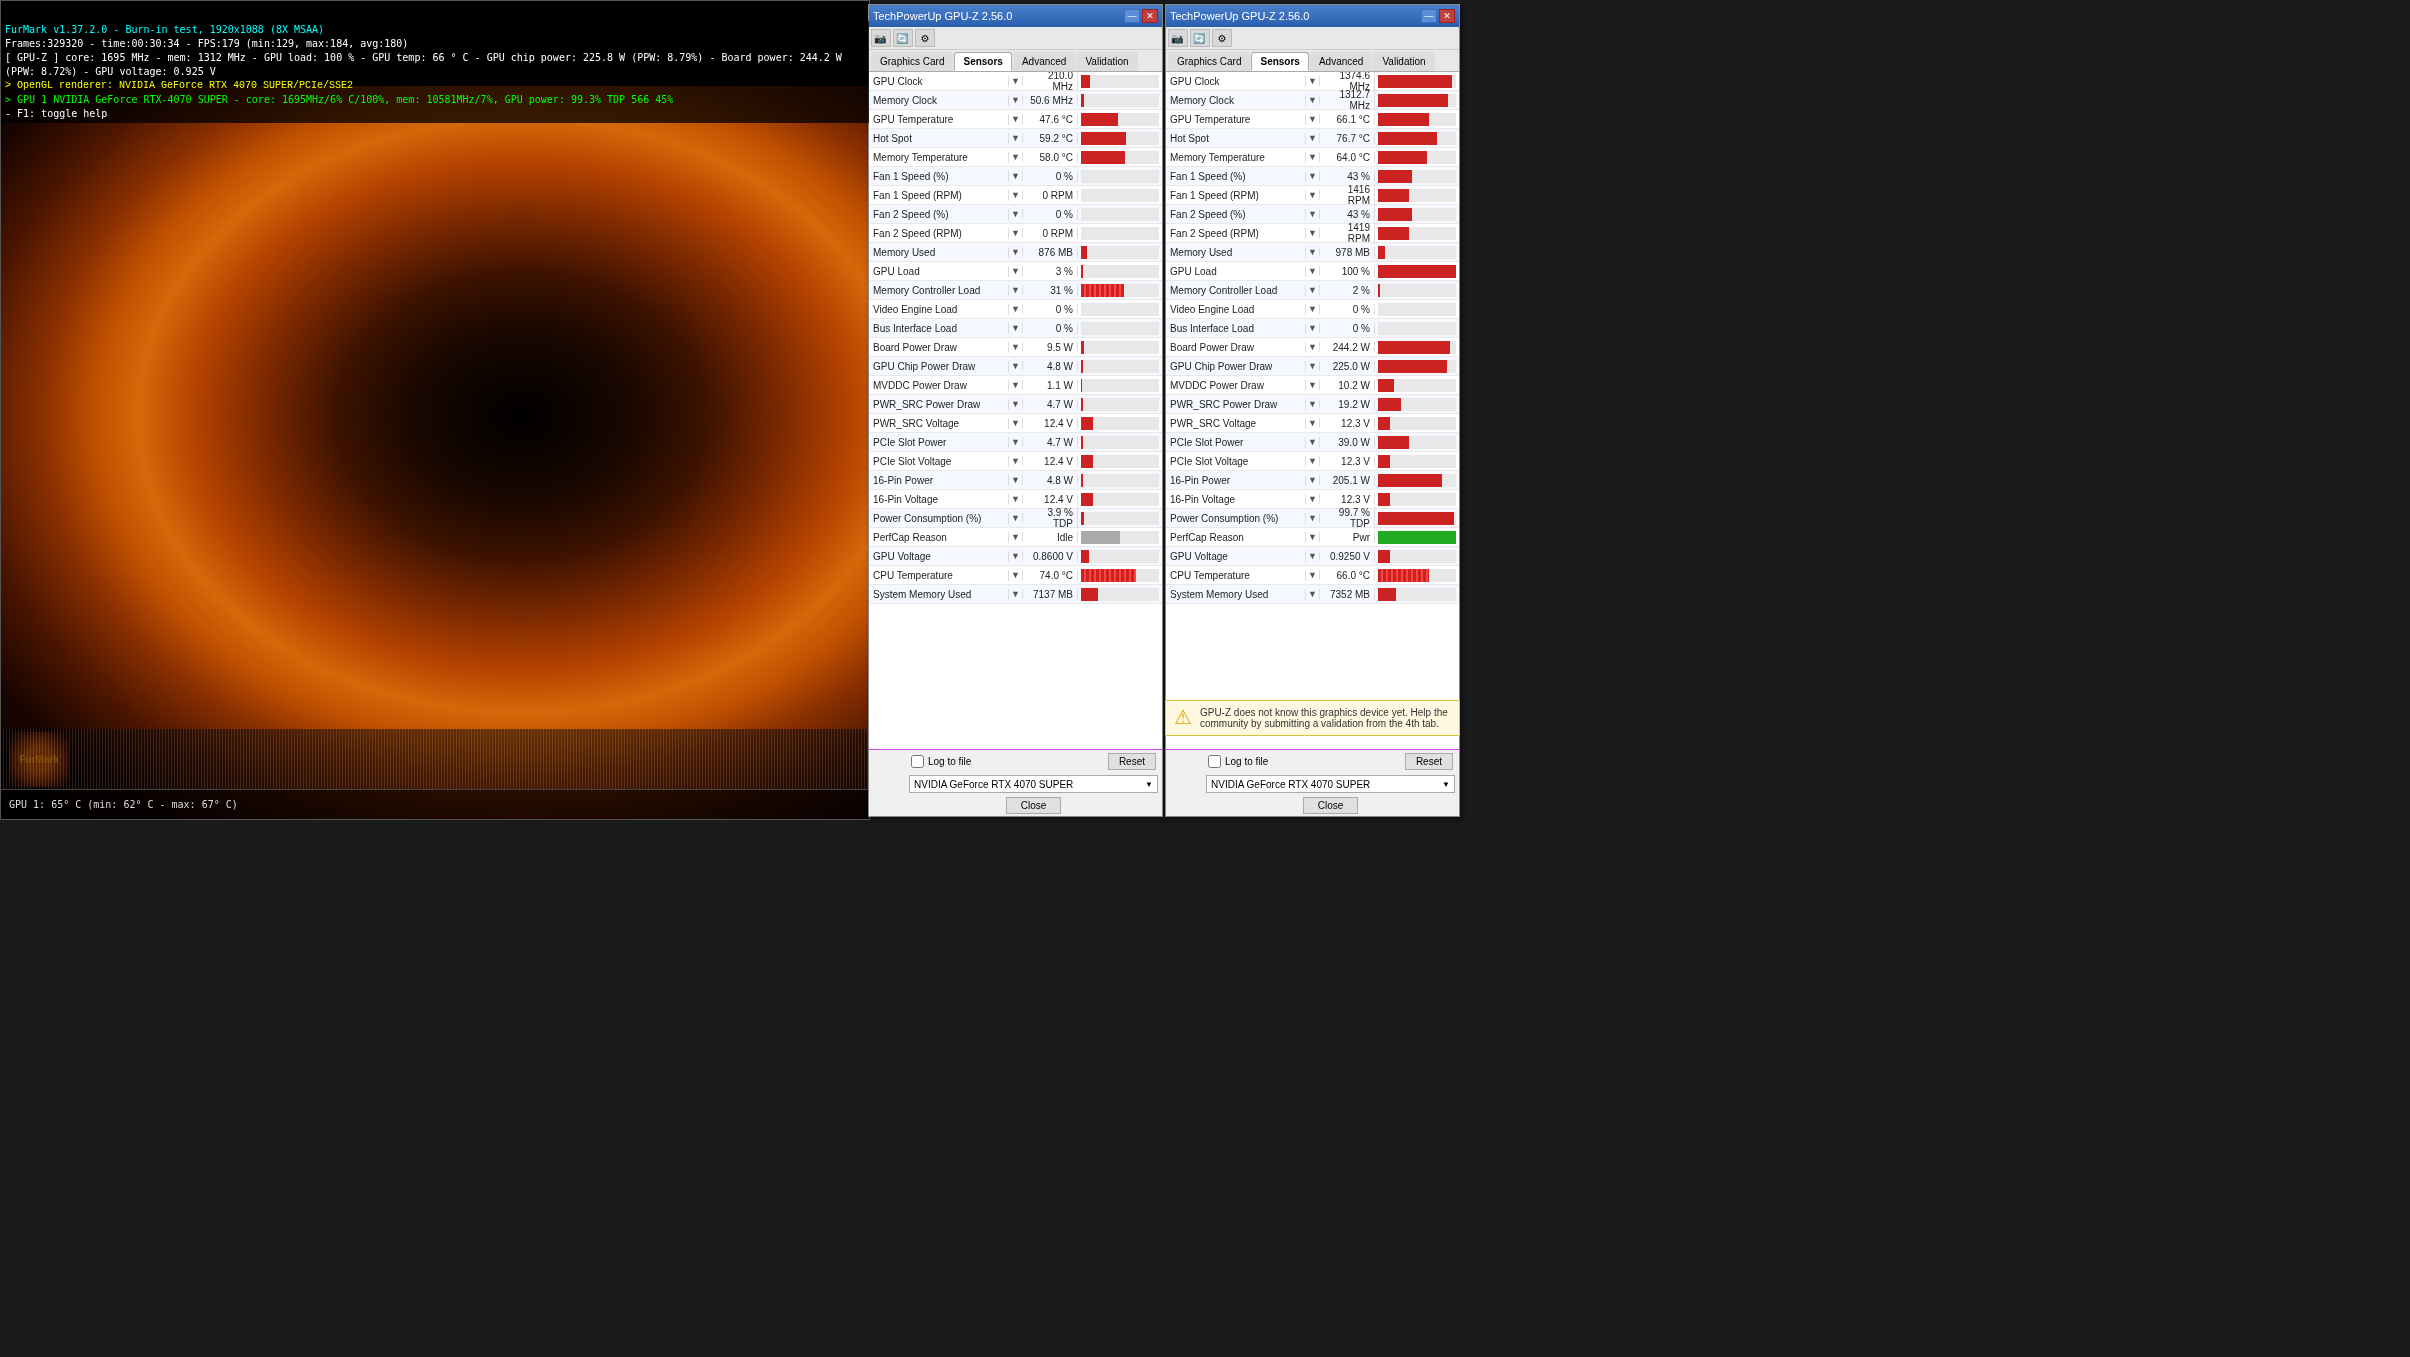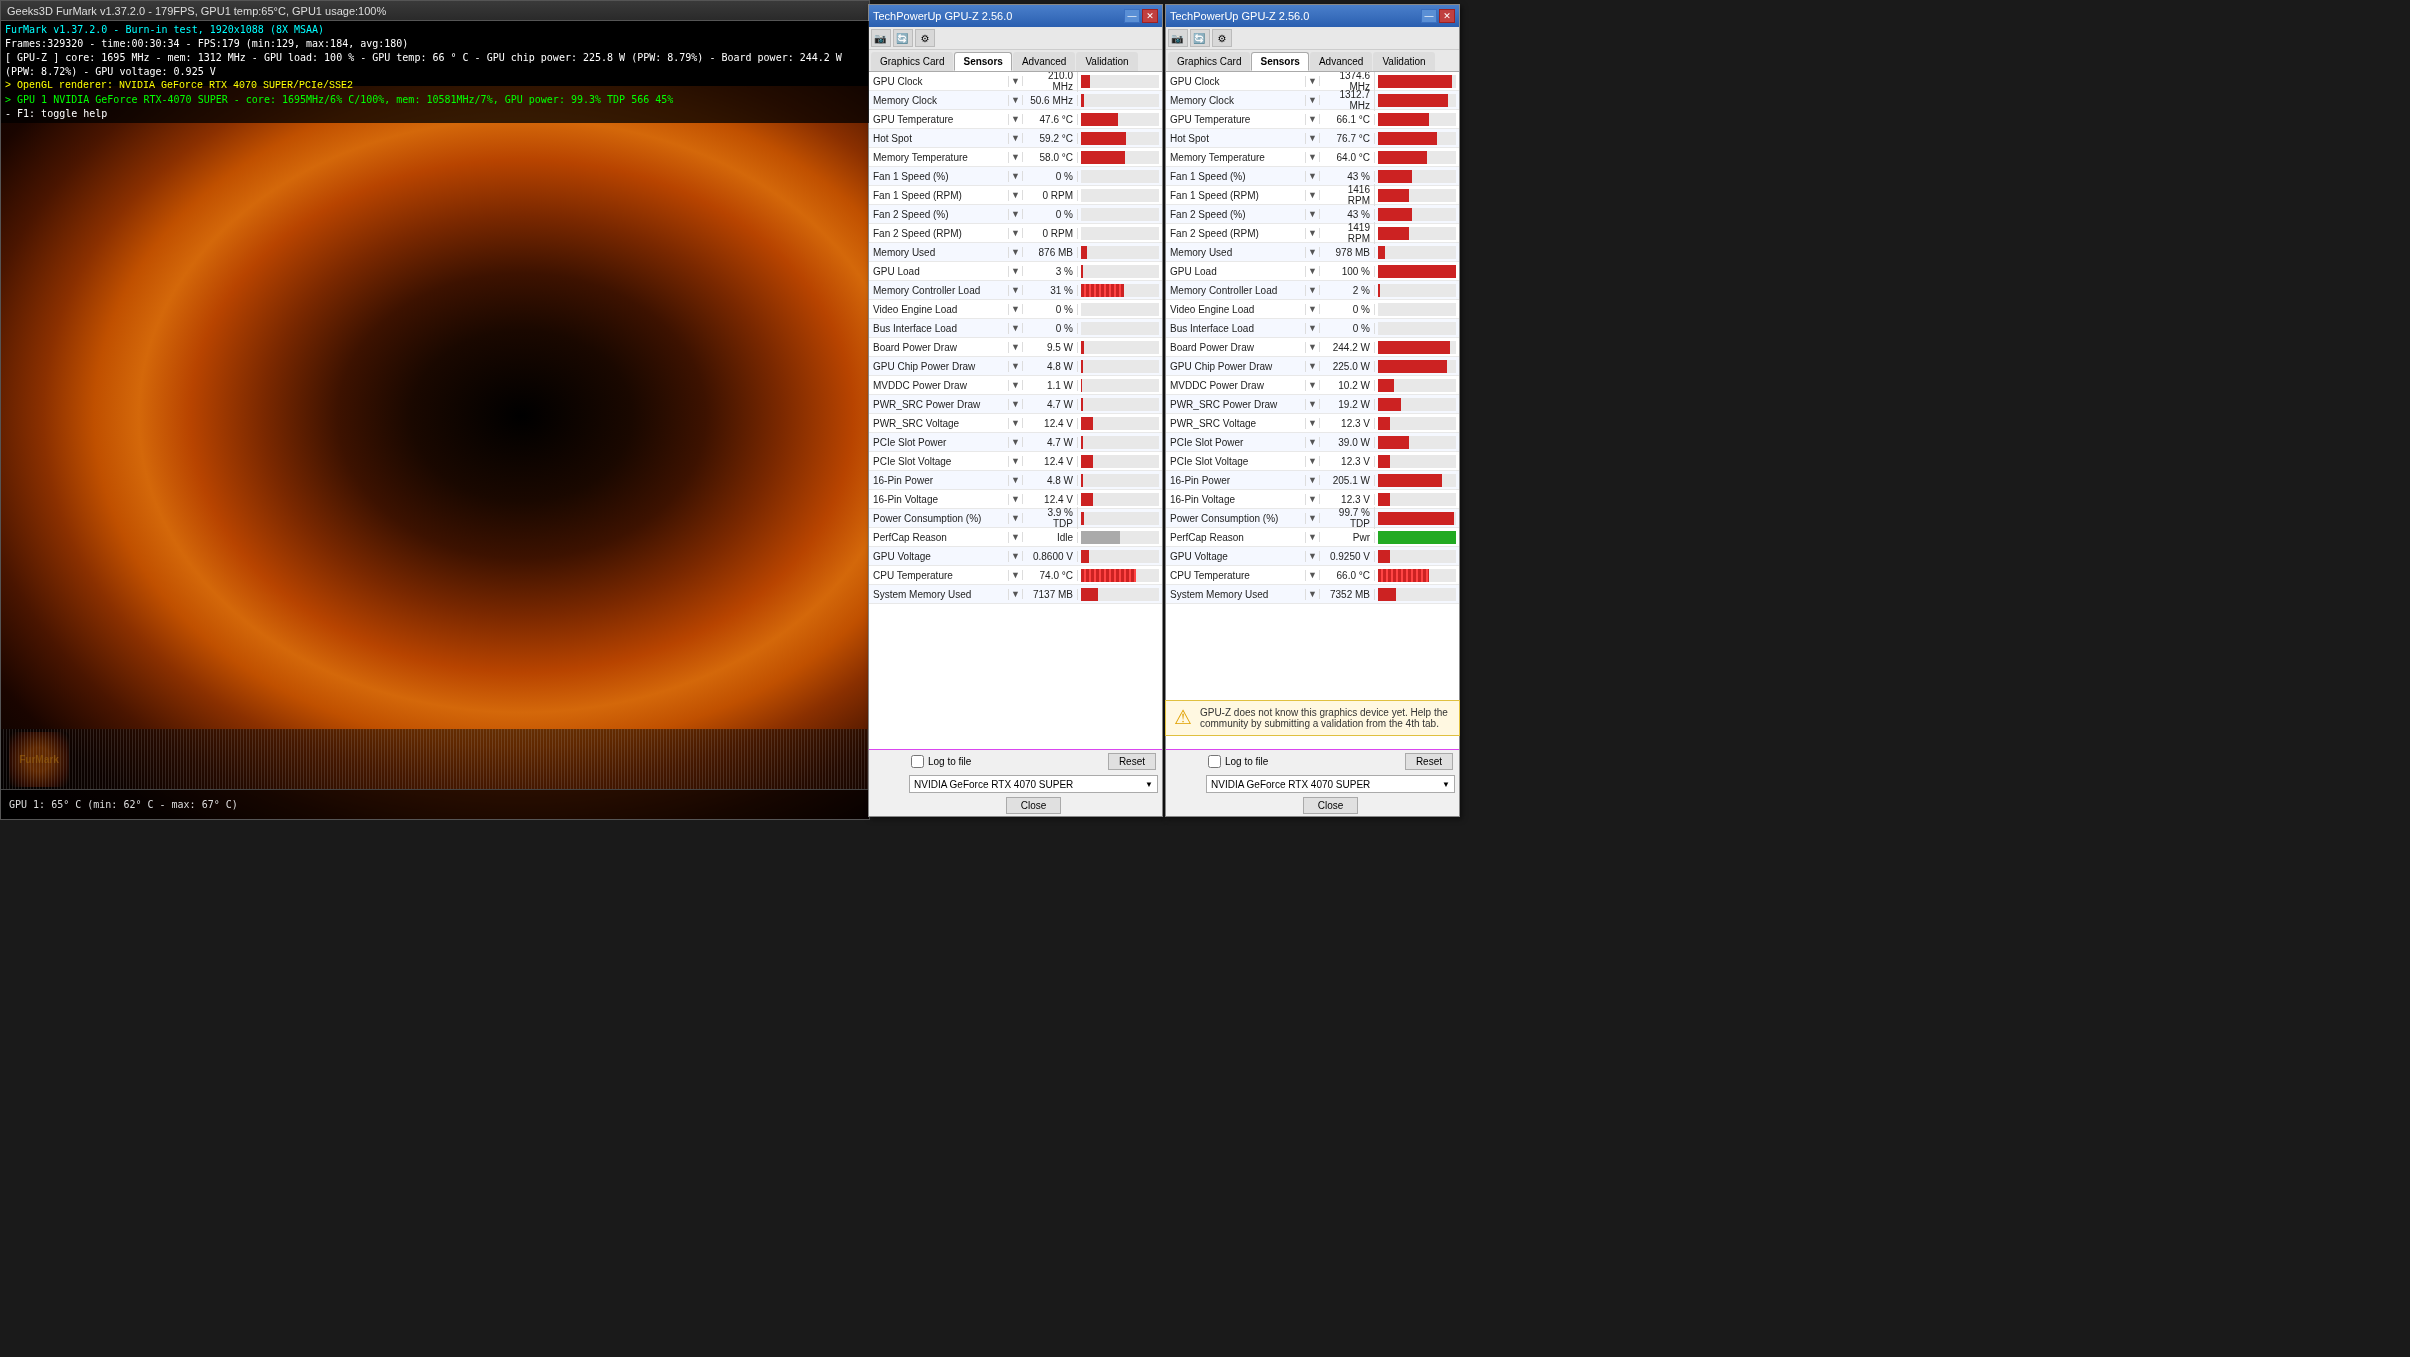--- a/index.html
+++ b/index.html
@@ -189,23 +189,20 @@
 
     
     ::-webkit-scrollbar { width: 8px; }
     ::-webkit-scrollbar-track { background: #f0f0f0; }
     ::-webkit-scrollbar-thumb { background: #aaa; border-radius: 2px; }
   </style>
 </head>
 <body>
 
 <div id="furmark-window">
-  <div id="furmark-titlebar">
-    <span>Geeks3D FurMark v1.37.2.0 - 179FPS, GPU1 temp:65°C, GPU1 usage:100%</span>
-  </div>
   <div id="furmark-info">
     <div class="line1">FurMark v1.37.2.0 - Burn-in test, 1920x1088 (8X MSAA)</div>
     <div class="line2">Frames:329320 - time:00:30:34 - FPS:179 (min:129, max:184, avg:180)</div>
     <div class="line3">[ GPU-Z ] core: 1695 MHz - mem: 1312 MHz - GPU load: 100 % - GPU temp: 66 ° C - GPU chip power: 225.8 W (PPW: 8.79%) - Board power: 244.2 W (PPW: 8.72%) - GPU voltage: 0.925 V</div>
     <div class="line4">&gt; OpenGL renderer: NVIDIA GeForce RTX 4070 SUPER/PCIe/SSE2</div>
     <div class="line5">&gt; GPU 1 NVIDIA GeForce RTX-4070 SUPER - core: 1695MHz/6% C/100%, mem: 10581MHz/7%, GPU power: 99.3% TDP 566 45%</div>
     <div class="line2">- F1: toggle help</div>
   </div>
   <div id="furmark-canvas">
     <div class="furmark-bg"></div>

